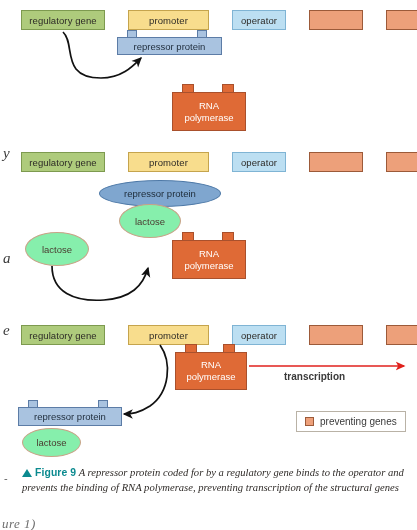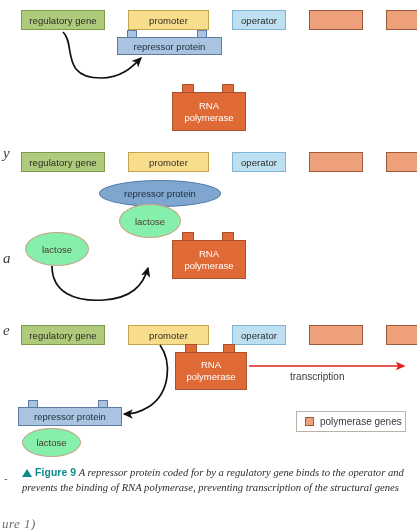--- a/index.html
+++ b/index.html
@@ -194,35 +194,35 @@
       <div class="pb-tab" style="left:10px;"></div>
       <div class="pb-tab" style="left:48px;"></div>
       <div class="pb-tab-cover" style="left:11px;width:10px;"></div>
       <div class="pb-tab-cover" style="left:49px;width:10px;"></div>
       <div class="pb-body" style="width:72px;height:38px;">
         <span>RNA</span>
         <span>polymerase</span>
       </div>
     </div>
 
-    <div class="transcription-label" style="left:290px;top:371px;">transcription</div>
+    <div class="transcription-label" style="left:284px;top:371px;font-weight:bold;">transcription</div>
 
     <div class="repressor-block" style="left:18px;top:400px;width:104px;height:26px;">
       <div class="rb-tab" style="left:10px;"></div>
       <div class="rb-tab" style="left:80px;"></div>
       <div class="rb-tab-cover" style="left:11px;width:8px;"></div>
       <div class="rb-tab-cover" style="left:81px;width:8px;"></div>
       <div class="rb-body" style="width:104px;height:19px;">repressor protein</div>
     </div>
 
     <div class="ellipse el-lactose" style="left:22px;top:428px;width:59px;height:29px;">lactose</div>
 
     <div class="legend" style="left:296px;top:411px;width:110px;height:21px;">
       <span class="legend-swatch"></span>
-      <span class="legend-label">polymerase genes</span>
+      <span class="legend-label">preventing genes</span>
     </div>
   </div>
 
   <svg class="svg-layer" viewBox="0 0 417 530">
     <defs>
       <marker id="blkArrow" markerWidth="7" markerHeight="7" refX="5.2" refY="3.2" orient="auto" markerUnits="strokeWidth">
         <path d="M0,0.4 L6,3.2 L0,6 L1.6,3.2 Z" fill="#111111"></path>
       </marker>
       <marker id="redArrow" markerWidth="7" markerHeight="7" refX="5.4" refY="3.2" orient="auto" markerUnits="strokeWidth">
         <path d="M0,0.4 L6.4,3.2 L0,6 L1.5,3.2 Z" fill="#e0211c"></path>

